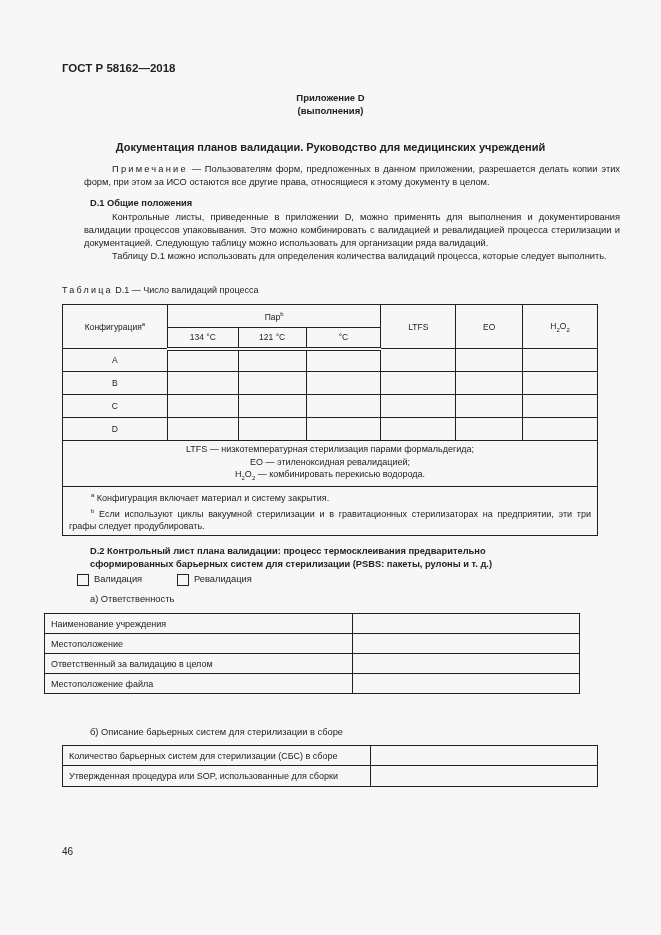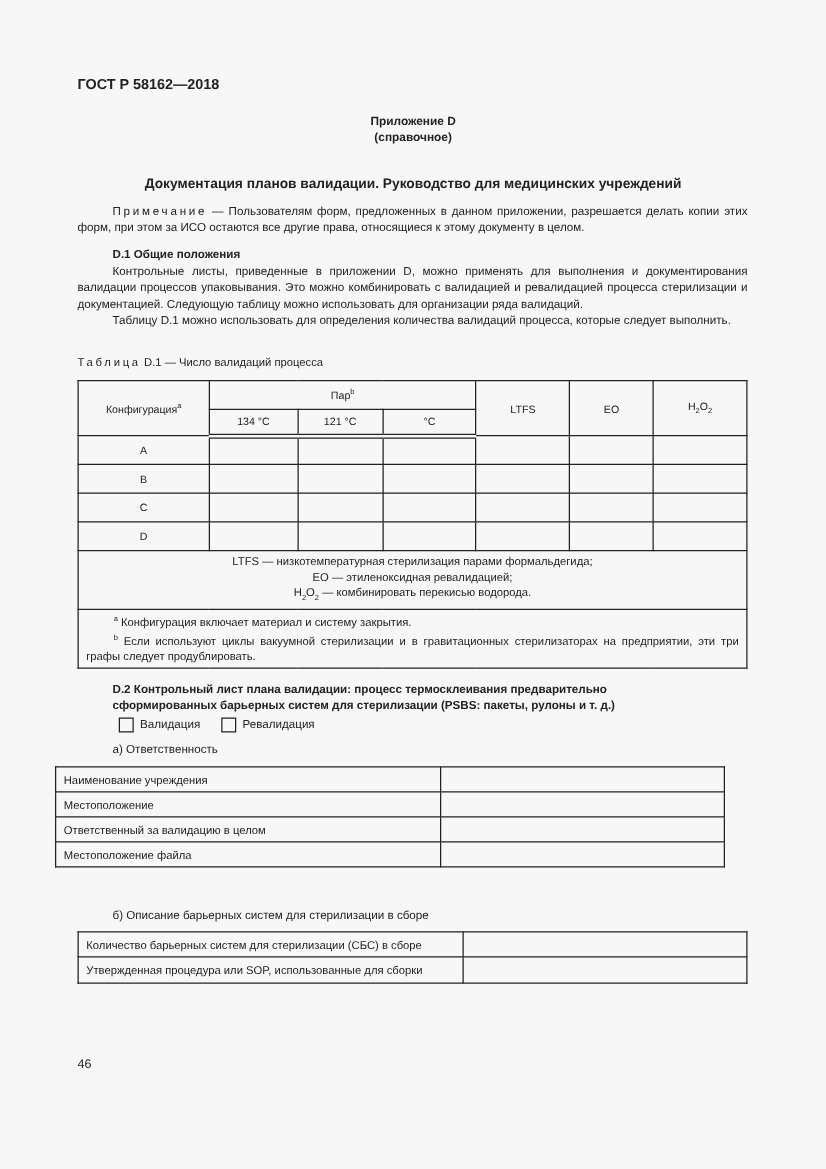--- a/index.html
+++ b/index.html
@@ -5,41 +5,41 @@
   html, body { margin: 0; padding: 0; }
   body {
     width: 661px; height: 935px; background: #f7f7f7; position: relative;
     font-family: "Liberation Sans", "DejaVu Sans", sans-serif; color: #222; overflow: hidden;
   }
   .abs { position: absolute; }
   .std { left: 62px; top: 62px; font-size: 11.5px; font-weight: bold; }
   .annex { left: 0; width: 661px; text-align: center; font-size: 9.5px; font-weight: bold; }
   .title { left: 0; width: 661px; text-align: center; font-size: 11px; font-weight: bold; top: 141px; }
   .para { left: 62px; width: 536px; font-size: 9.3px; line-height: 13px; text-align: justify; }
-  .indent { text-indent: 28px; }
+  .indent { text-indent: 28px; margin-left: 22px; }
   .spaced { letter-spacing: 2.2px; }
   .h2 { left: 90px; font-size: 9.3px; font-weight: bold; line-height: 13px; }
   table { border-collapse: collapse; position: absolute; font-size: 8.5px; }
   td { border: 1.5px solid #222; padding: 0; }
   .t1 td { text-align: center; }
   .sub { font-size: 6px; vertical-align: sub; }
   .sup { font-size: 6px; vertical-align: super; }
   .t1 .hdr-bottom td { border-bottom: 4px double #222; }
   .notes-cell { text-align: left; padding: 2px 6px !important; line-height: 12.5px; font-size: 9px; }
   .t2 td, .t3 td { font-size: 9px; text-align: left; padding: 0 6px; }
   .chk { display: inline-block; width: 10px; height: 10px; border: 1.5px solid #222; vertical-align: middle; margin-right: 5px; background: #f7f7f7; }
   .page-num { left: 62px; top: 846px; font-size: 10px; }
 </style>
 </head>
 <body>
 
 <div class="abs std">ГОСТ Р 58162—2018</div>
 
 <div class="abs annex" style="top:92px;">Приложение D</div>
-<div class="abs annex" style="top:105px;">(справочное)</div>
+<div class="abs annex" style="top:105px;">(выполнения)</div>
 
 <div class="abs title">Документация планов валидации. Руководство для медицинских учреждений</div>
 
 <div class="abs para indent" style="top:163px;"><span class="spaced">Примечание</span><span> — Пользователям форм, предложенных в данном приложении, разрешается делать копии этих форм, при этом за ИСО остаются все другие права, относящиеся к этому документу в целом.</span></div>
 
 <div class="abs h2" style="top:197px;">D.1  Общие положения</div>
 <div class="abs para indent" style="top:211px;">Контрольные листы, приведенные в приложении D, можно применять для выполнения и документирования валидации процессов упаковывания. Это можно комбинировать с валидацией и ревалидацией процесса стерилизации и документацией. Следующую таблицу можно использовать для организации ряда валидаций.</div>
 <div class="abs para indent" style="top:250px;">Таблицу D.1 можно использовать для определения количества валидаций процесса, которые следует выполнить.</div>
 
 <div class="abs para" style="top:284px; font-size:9px;"><span class="spaced">Таблица</span><span> D.1 — Число валидаций процесса</span></div>
@@ -115,21 +115,21 @@
       <div style="text-indent:22px;"><span class="sup">a</span><span> Конфигурация включает материал и систему закрытия.</span></div>
       <div style="text-indent:22px;"><span class="sup">b</span><span> Если используют циклы вакуумной стерилизации и в гравитационных стерилизаторах на предприятии, эти три графы следует продублировать.</span></div>
     </td>
   </tr>
 </tbody>
   </table>
 
 <div class="abs h2" style="top:545px;">D.2  Контрольный лист плана валидации: процесс термосклеивания предварительно</div>
 <div class="abs h2" style="top:558px;">сформированных барьерных систем для стерилизации (PSBS: пакеты, рулоны и т. д.)</div>
 
-<div class="abs" style="left:95px; top:574px; font-size:9.3px;"><span class="chk"></span><span>Валидация</span></div>
+<div class="abs" style="left:77px; top:574px; font-size:9.3px;"><span class="chk"></span><span>Валидация</span></div>
 <div class="abs" style="left:177px; top:574px; font-size:9.3px;"><span class="chk"></span><span>Ревалидация</span></div>
 
 <div class="abs" style="left:90px; top:594px; font-size:9.3px;">а)  Ответственность</div>
 
 <table class="t2" style="left:44px; top:613px; width:536px;">
   <colgroup>
       <col style="width:309px">
       <col style="width:227px">
     </colgroup>
   <tbody>

